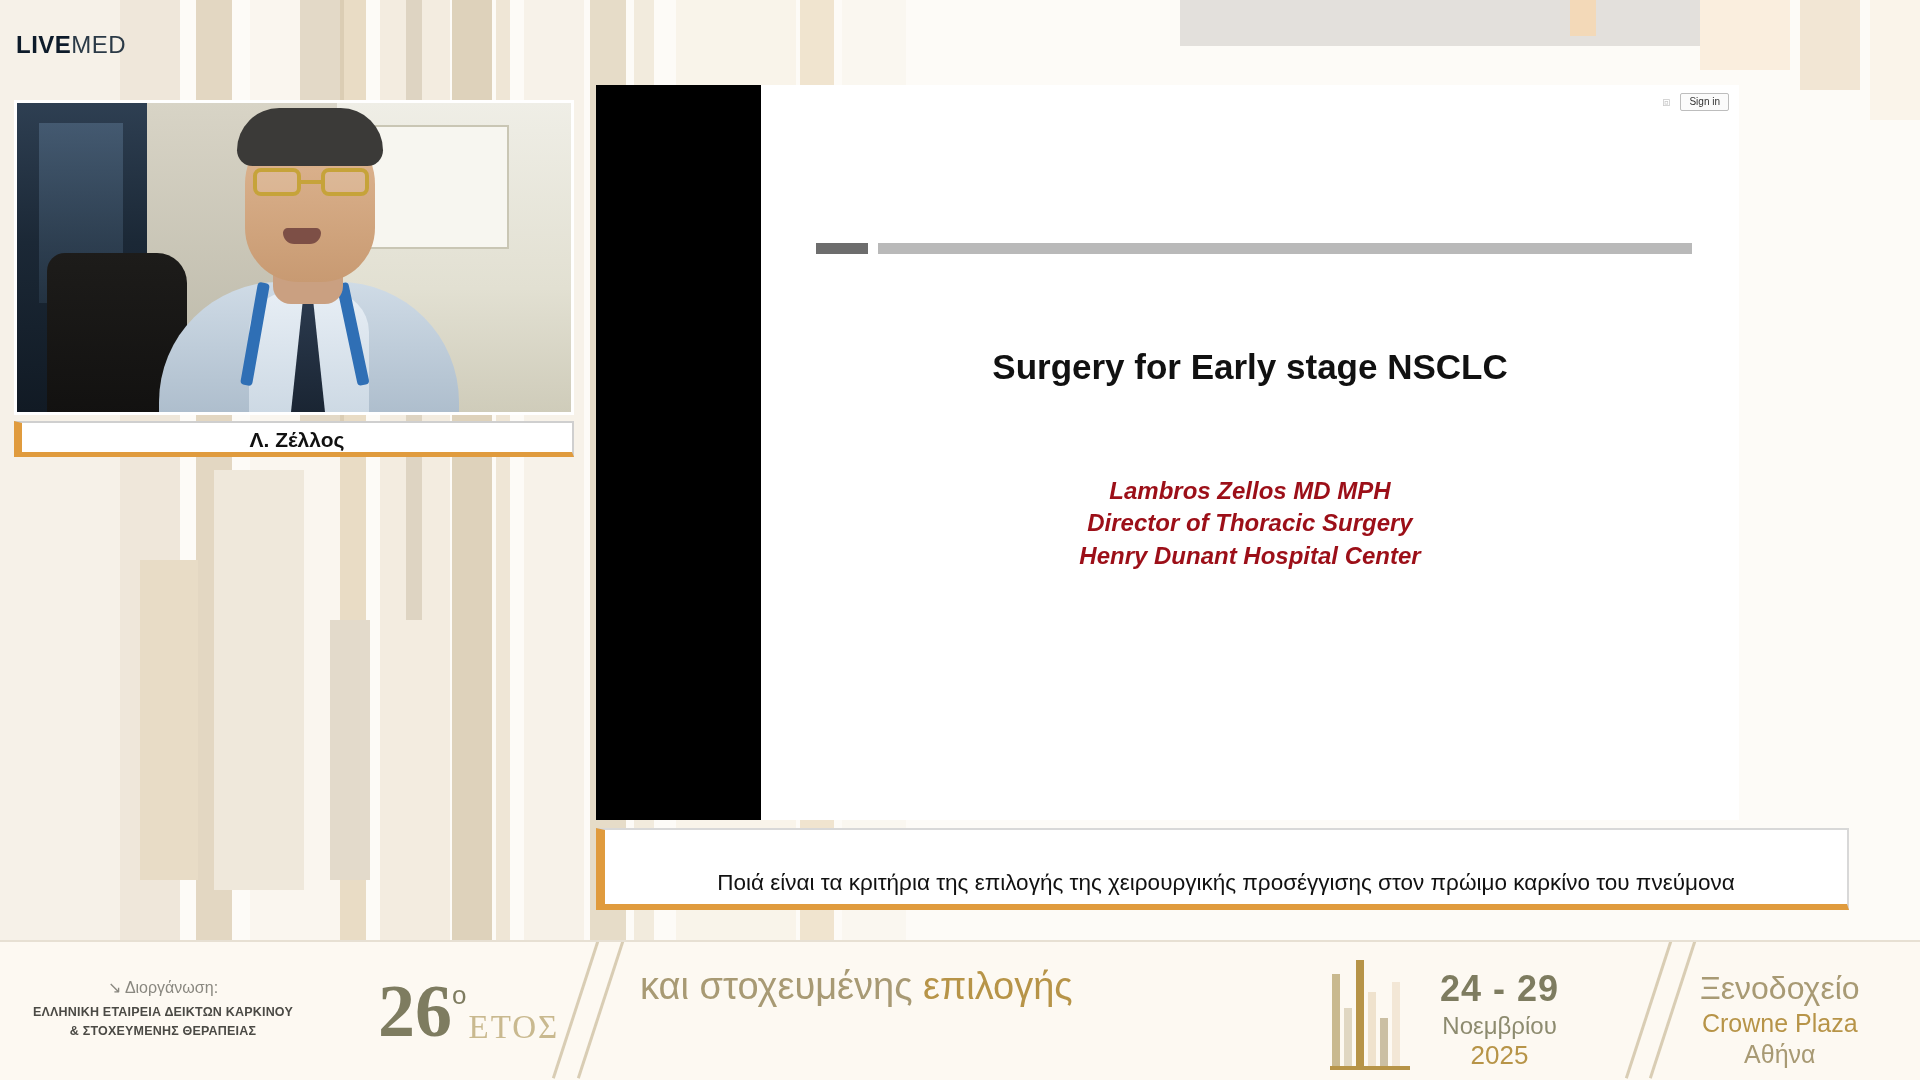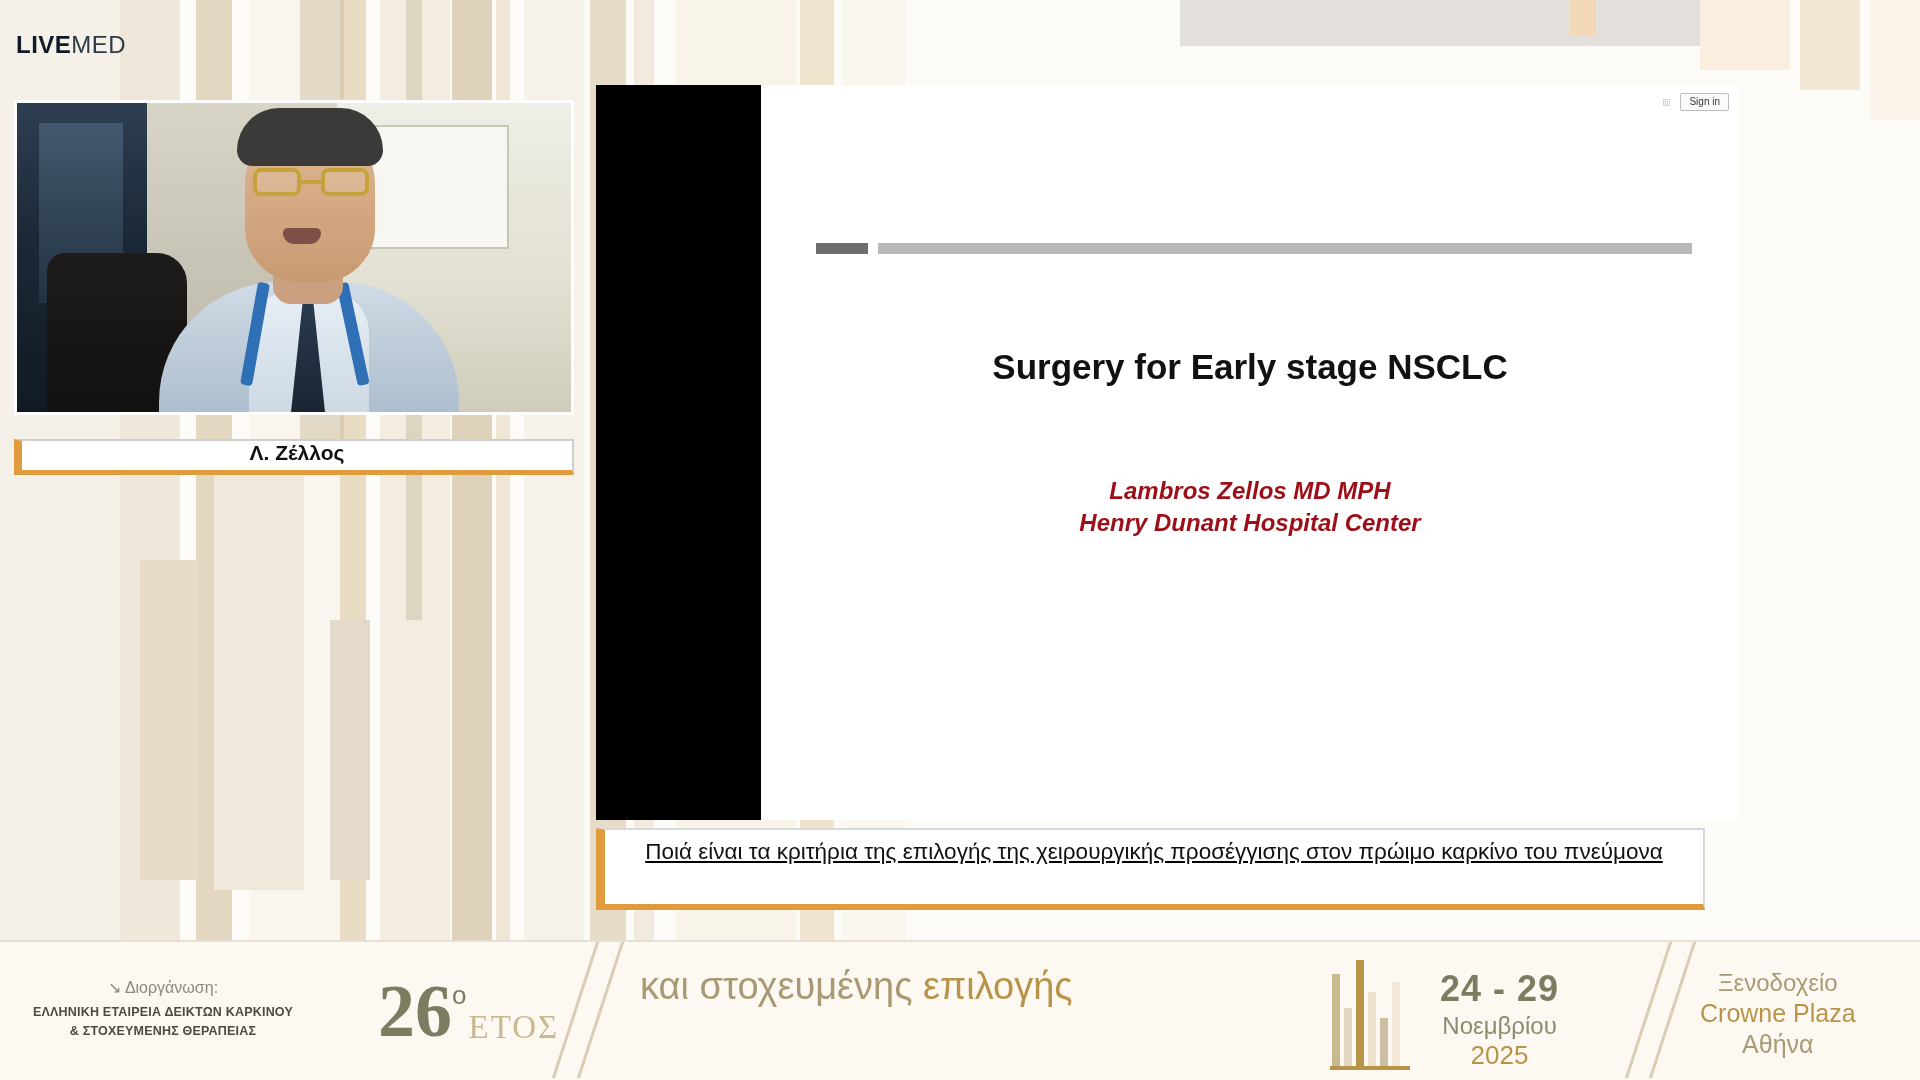--- a/index.html
+++ b/index.html
@@ -77,27 +77,27 @@
   .p-glasses i { position:absolute; top:0; width:48px; height:28px; border:4px solid #c6a33a;
       border-radius:8px; background:rgba(255,255,255,.12); display:block; }
   .p-glasses i:first-child { left:0; }
   .p-glasses i:last-child { right:0; }
   .p-glasses b { position:absolute; left:48px; top:12px; width:20px; height:4px; background:#c6a33a; }
   .p-mouth { position:absolute; left:96px; bottom:168px; width:38px; height:16px;
       background:#7d4f46; border-radius: 6px 6px 14px 14px; }
 
   #speaker-name-bar {
     position: relative;
-    margin-top: 24px;
+    margin-top: 6px;
     width: 560px; height: 36px;
     background: #ffffff;
     border: 2px solid #cfcfcf;
     border-left: 8px solid #e09b3d;
     border-bottom: 5px solid #e09b3d;
-    display: flex; align-items: flex-start; justify-content: center;
+    display: flex; align-items: flex-end; justify-content: center;
   }
   #speaker-name-bar span { font-size: 21px; font-weight: bold; color: #111; }
 
   
   #slide-frame {
     position: absolute; left: 596px; top: 85px;
     width: 1143px; height: 735px;
     background: #000000;
     z-index: 25;
   }
@@ -122,29 +122,28 @@
   }
   #slide-author {
     position: absolute; left: 0; right: 0; top: 390px;
     text-align: center; color: #9c0f18;
     font-size: 24px; font-weight: bold; font-style: italic; line-height: 1.35;
   }
 
   
   #caption-strip {
     position: absolute; left: 596px; top: 828px;
-    width: 1109px; min-height: 82px;
+    width: 1253px; min-height: 82px;
     background: #ffffff;
     border: 2px solid #d8d8d8;
     border-left: 9px solid #e09b3d;
     border-bottom: 6px solid #e09b3d;
-    display: flex; align-items: flex-start; justify-content: center;
+    display: flex; align-items: flex-end; justify-content: center;
     padding: 6px 28px;
     z-index: 30;
-    text-decoration: underline;
   }
   #caption-text { font-size: 22.5px; color: #111; text-align: center; line-height: 1.4; }
 
   
   #banner {
     position: absolute; left: 0; bottom: 0; width: 1920px; height: 140px;
     background: #fdf9f2;
     border-top: 2px solid #e7e0d3;
     z-index: 35;
     overflow: hidden;
@@ -171,21 +170,21 @@
 
   #bars-mark { position: absolute; left: 1330px; top: 18px; width: 80px; height: 110px; }
   #bars-mark i { position: absolute; bottom: 0; width: 8px; display: block; }
 
   #date-block { position: absolute; left: 1440px; top: 26px; text-align: center; color: #8d8b6f; }
   #date-range { font-size: 36px; font-weight: bold; color: #7e7c60; letter-spacing: 1px; }
   #date-month { font-size: 24px; color: #8d8b6f; margin-top: 2px; }
   #date-year  { font-size: 26px; color: #b79448; }
 
   #venue-block { position: absolute; left: 1700px; top: 26px; text-align: center; color: #b79448; line-height: 1.25; }
-  #venue-line1 { font-size: 24px; color: #a89a74; }
+  #venue-line1 { font-size: 32px; color: #a89a74; }
   #venue-line2 { font-size: 25px; color: #b79448; }
   #venue-line3 { font-size: 25px; color: #a89a74; }
 </style>
 </head>
 <body>
 
 <div id="stage">
 
   <div class="bg-layer">
     <div class="stripe" style="left:0;width:120px;background:#f6f1e8;"></div>
@@ -253,20 +252,21 @@
         <span id="signin-button">Sign in</span>
       </div>
       <div id="slide-rule">
         <div class="seg-dark"></div>
           <div class="seg-gap"></div>
           <div class="seg-light"></div>
       </div>
       <div id="slide-title">Surgery for Early stage NSCLC</div>
       <div id="slide-author">
         <div>Lambros Zellos MD MPH</div>
+        <div>Director of Thoracic Surgery</div>
         <div>Henry Dunant Hospital Center</div>
       </div>
     </div>
   </div>
 
   <div id="caption-strip">
     <div id="caption-text">Ποιά είναι τα κριτήρια της επιλογής της χειρουργικής προσέγγισης στον πρώιμο καρκίνο του πνεύμονα</div>
   </div>
 
   <div id="banner">

